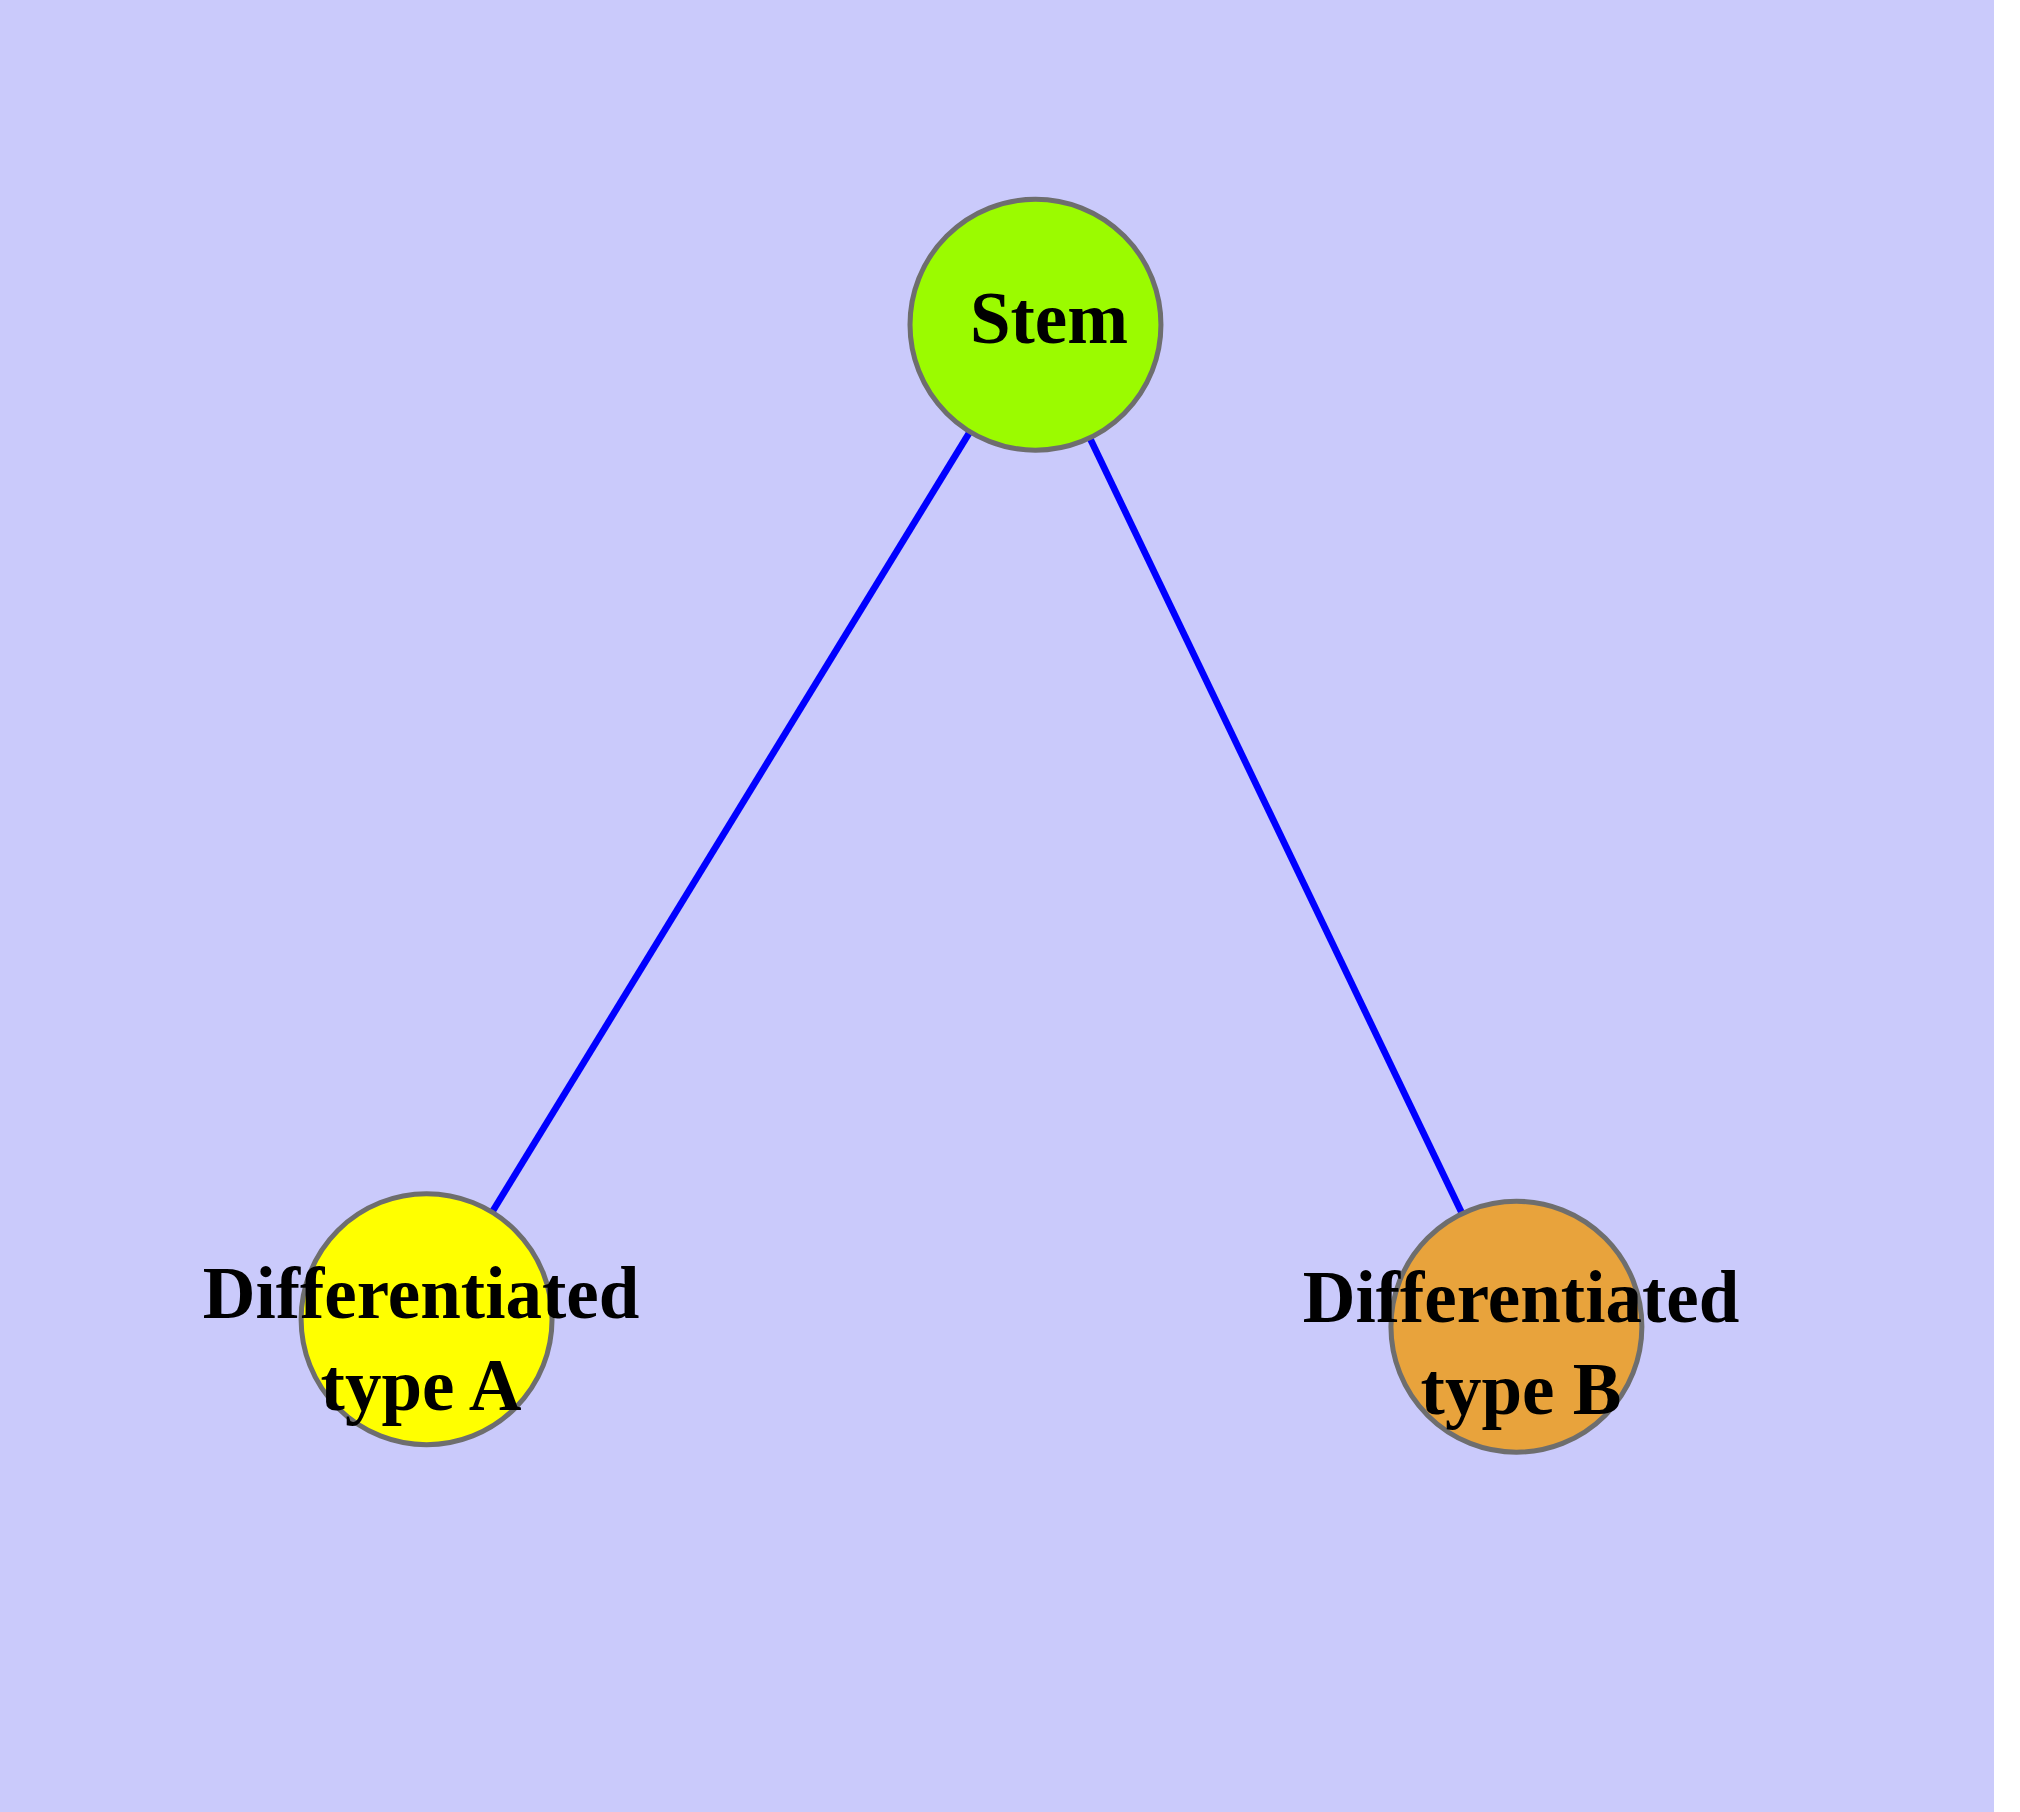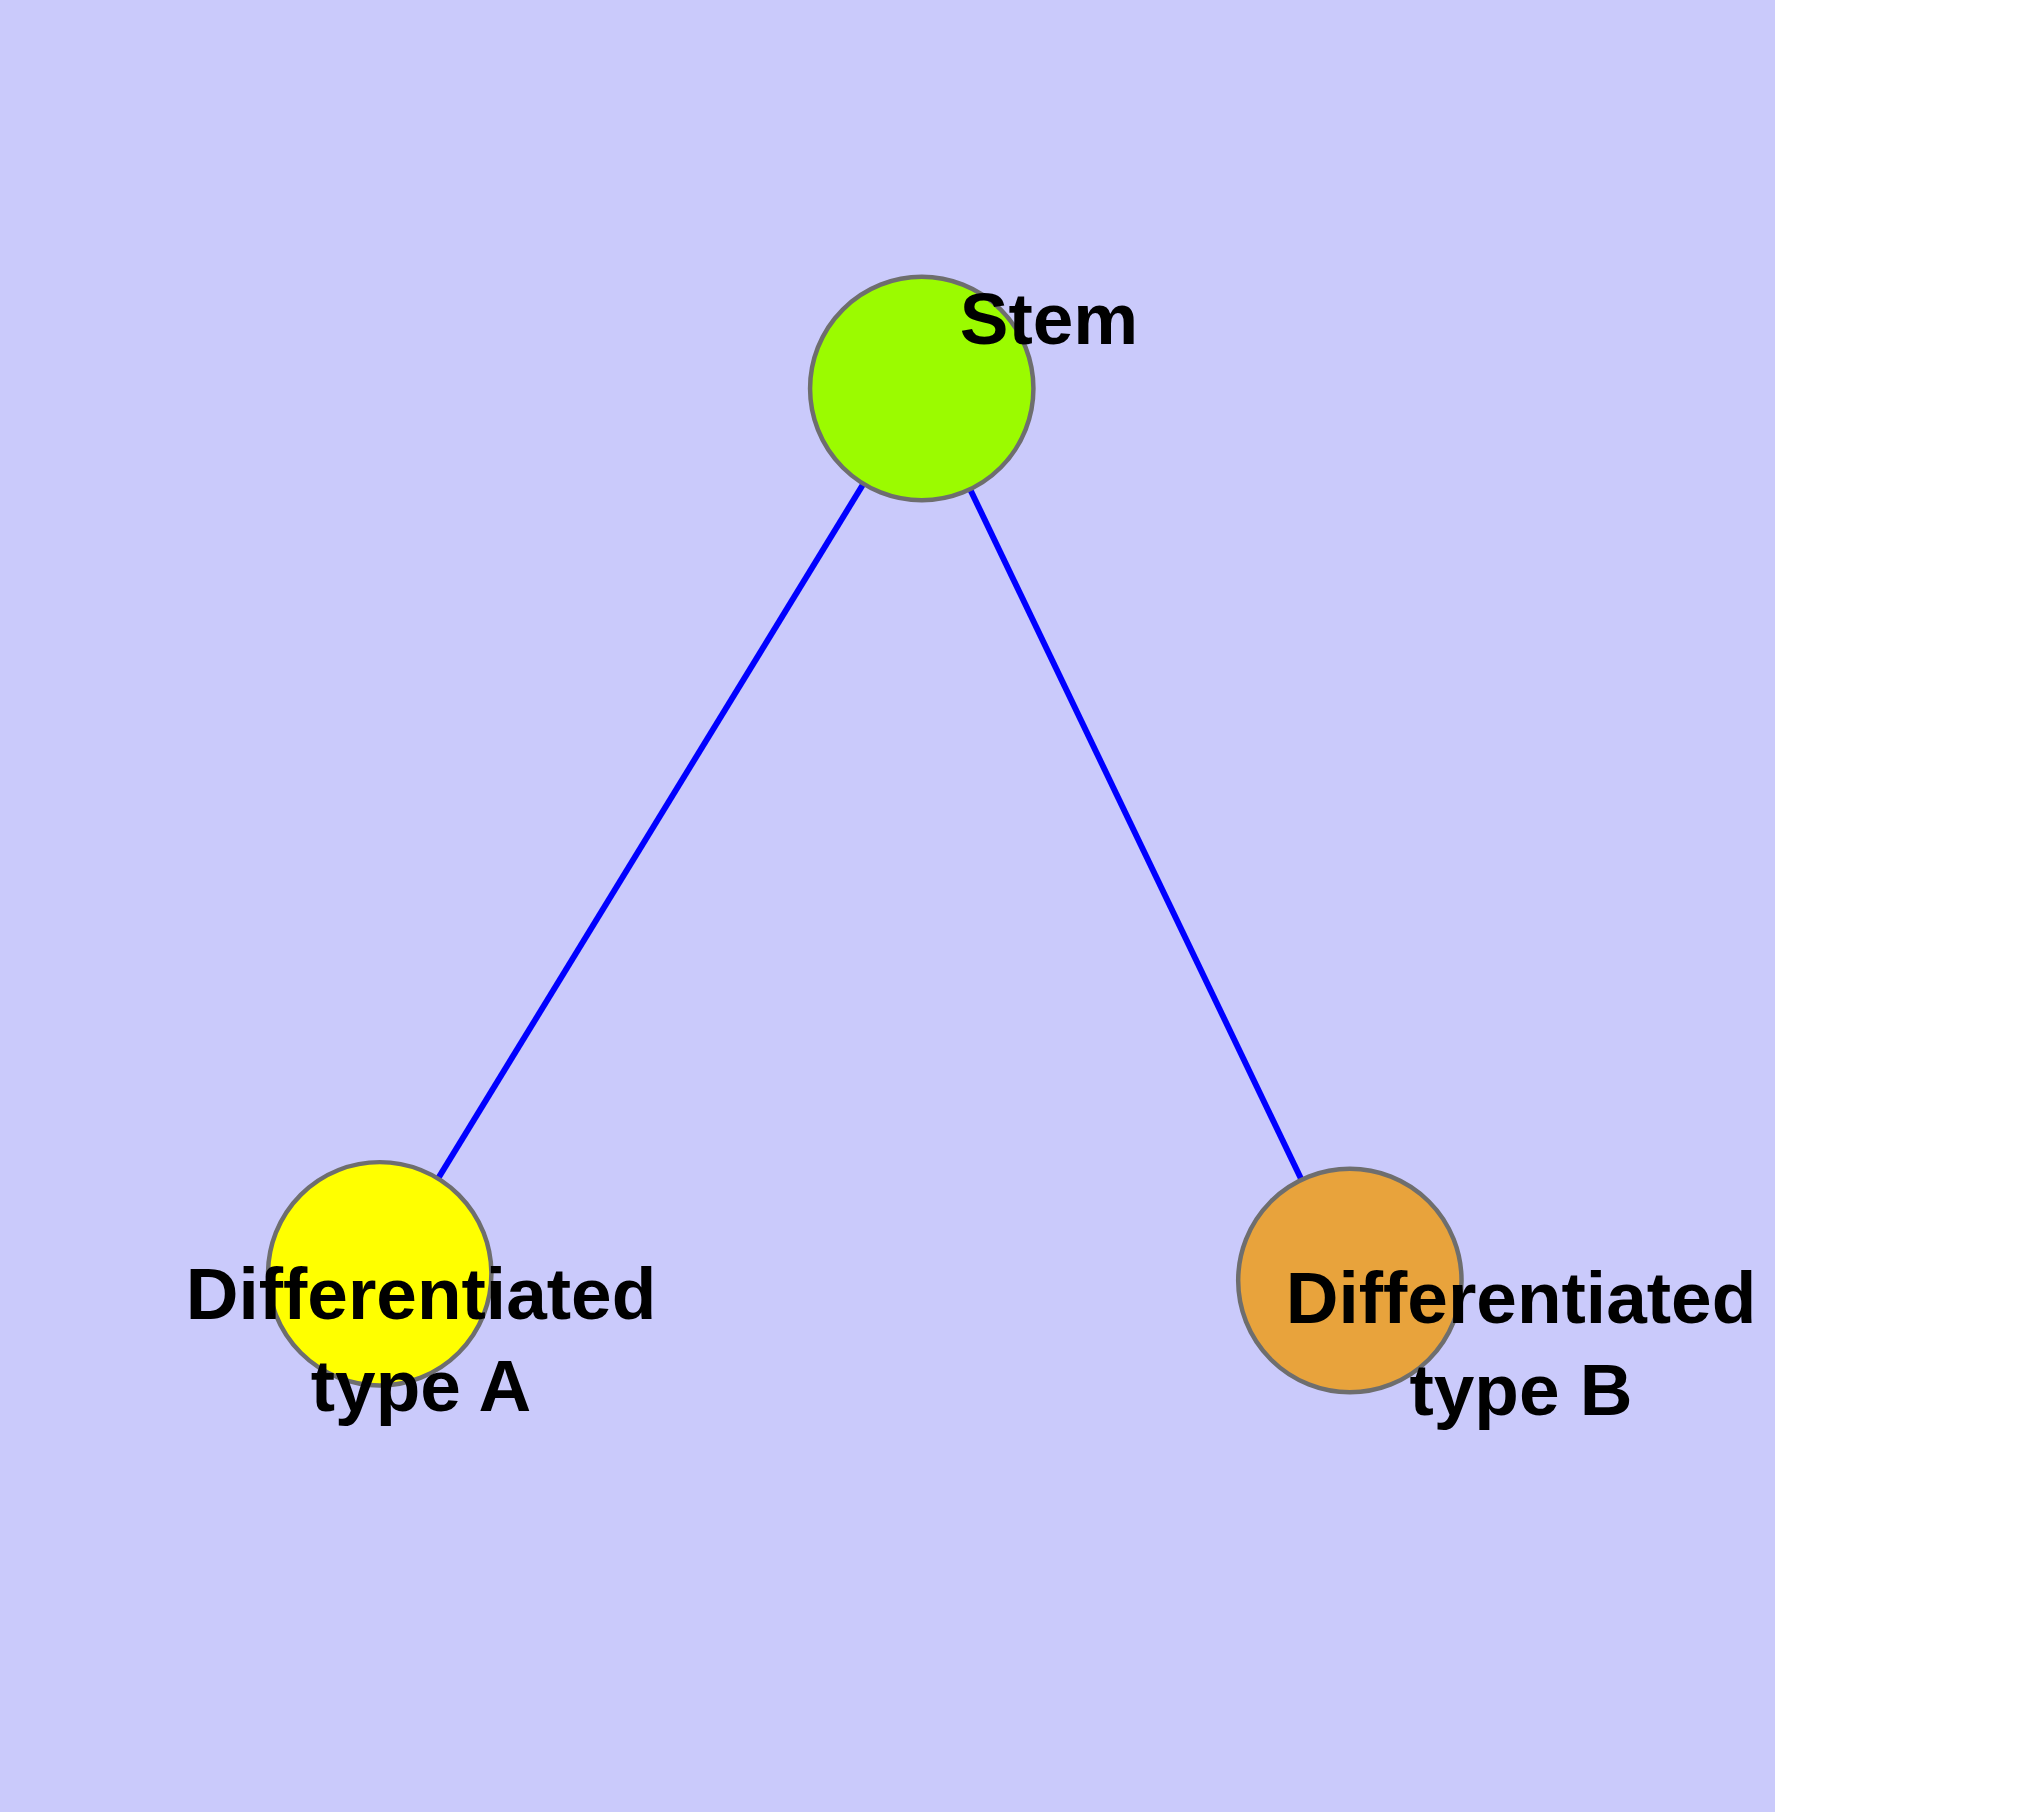--- a/index.html
+++ b/index.html
@@ -4,24 +4,25 @@
 <style>
   html, body {
     margin: 0;
     padding: 0;
   }
   body {
     font-family: "Liberation Sans", "DejaVu Sans", sans-serif;
   }
   .canvas {
     position: relative;
-    width: 1775px;
+    width: 1994px;
     height: 1812px;
     background: var(--bg-color, #CACAFB);
     overflow: hidden;
+    font-family: Liberation Serif, serif;
   }
   .graph-svg {
     position: absolute;
     left: 0;
     top: 0;
     width: 100%;
     height: 100%;
     display: block;
   }
   .edge {

